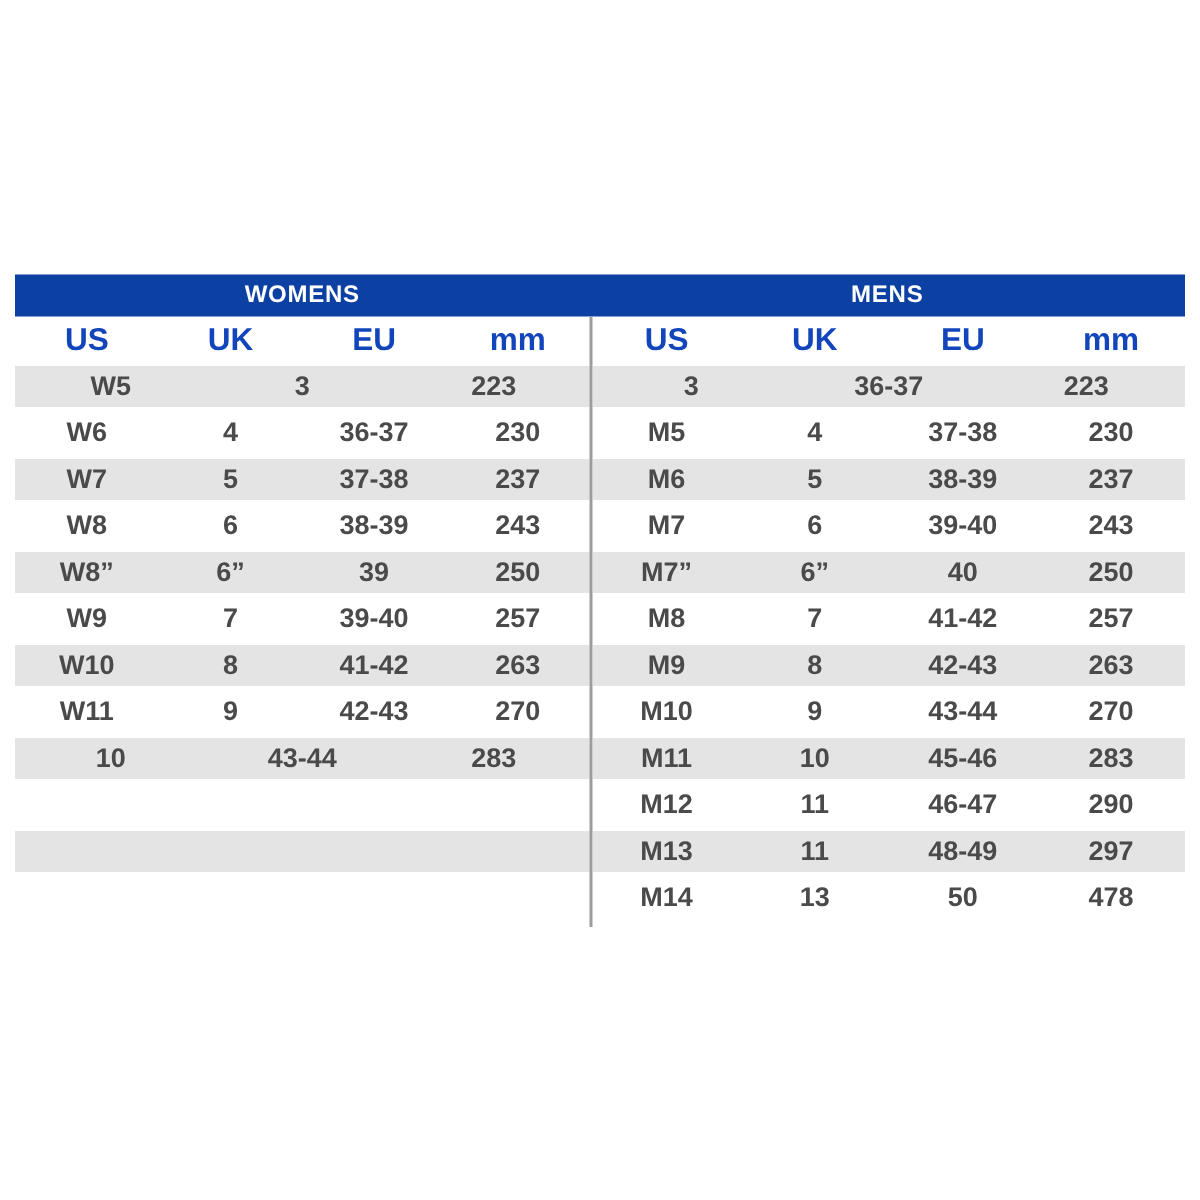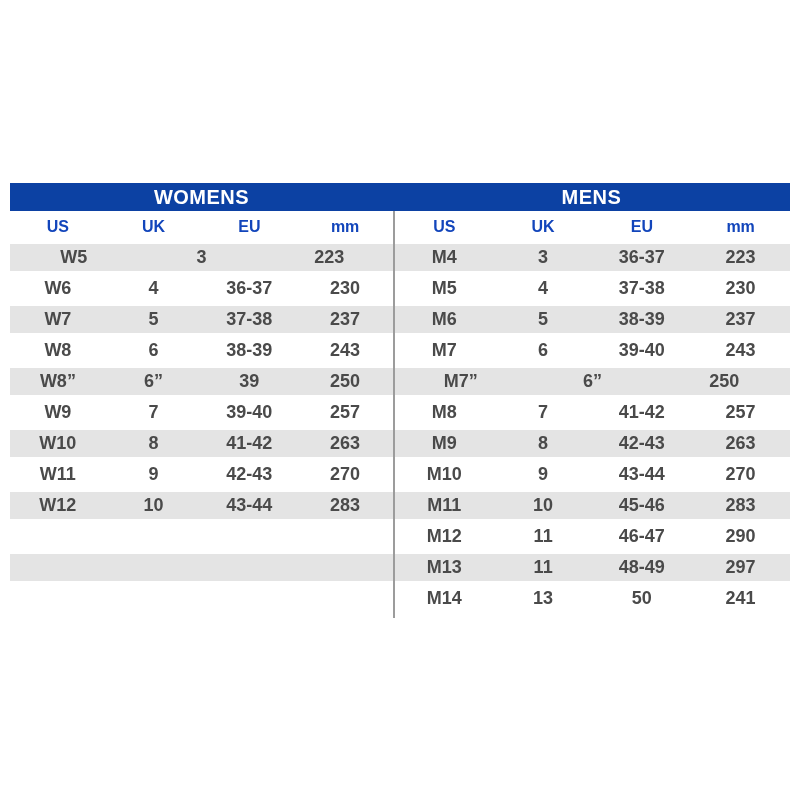--- a/index.html
+++ b/index.html
@@ -21,21 +21,21 @@
     display: flex;
     height: 28px;
     background: var(--header-bar, #0c41a3);
   }
   .title-bar .half {
     display: flex;
     align-items: center;
     justify-content: center;
     color: #ffffff;
     font-weight: bold;
-    font-size: 20px;
+    font-size: 16px;
     letter-spacing: 0.5px;
   }
   .title-bar .half.left  { width: 383px; }
   .title-bar .half.right { flex: 1; }
   .tables {
     display: flex;
     position: relative;
     align-items: flex-start;
   }
   .table-half.womens { width: 383px; }
@@ -51,21 +51,21 @@
   .col-header {
     display: flex;
     height: 31px;
     align-items: center;
   }
   .col-header .cell {
     flex: 1;
     text-align: center;
     color: var(--header-text, #1245bb);
     font-weight: bold;
-    font-size: 16px;
+    font-size: 21px;
   }
   .row {
     display: flex;
     height: 31px;
     box-sizing: border-box;
     padding: 2px 0;
   }
   .row.striped {
     background: var(--stripe, #e4e4e4);
     background-clip: content-box;
@@ -141,21 +141,20 @@
             <div class="cell">41-42</div>
             <div class="cell">263</div>
           </div>
           <div class="row">
             <div class="cell">W11</div>
             <div class="cell">9</div>
             <div class="cell">42-43</div>
             <div class="cell">270</div>
           </div>
           <div class="row striped">
-            <div class="cell">W12</div>
             <div class="cell">10</div>
             <div class="cell">43-44</div>
             <div class="cell">283</div>
           </div>
           <div class="row">
             <div class="cell"></div>
             <div class="cell"></div>
             <div class="cell"></div>
             <div class="cell"></div>
           </div>
@@ -172,21 +171,20 @@
 
     <div class="table-half mens">
       <div class="col-header">
         <div class="cell">US</div>
         <div class="cell">UK</div>
         <div class="cell">EU</div>
         <div class="cell">mm</div>
       </div>
       <div class="rows">
           <div class="row striped">
-            <div class="cell">M4</div>
             <div class="cell">3</div>
             <div class="cell">36-37</div>
             <div class="cell">223</div>
           </div>
           <div class="row">
             <div class="cell">M5</div>
             <div class="cell">4</div>
             <div class="cell">37-38</div>
             <div class="cell">230</div>
           </div>
@@ -198,20 +196,21 @@
           </div>
           <div class="row">
             <div class="cell">M7</div>
             <div class="cell">6</div>
             <div class="cell">39-40</div>
             <div class="cell">243</div>
           </div>
           <div class="row striped">
             <div class="cell">M7”</div>
             <div class="cell">6”</div>
+            <div class="cell">40</div>
             <div class="cell">250</div>
           </div>
           <div class="row">
             <div class="cell">M8</div>
             <div class="cell">7</div>
             <div class="cell">41-42</div>
             <div class="cell">257</div>
           </div>
           <div class="row striped">
             <div class="cell">M9</div>
@@ -240,19 +239,19 @@
           <div class="row striped">
             <div class="cell">M13</div>
             <div class="cell">11</div>
             <div class="cell">48-49</div>
             <div class="cell">297</div>
           </div>
           <div class="row">
             <div class="cell">M14</div>
             <div class="cell">13</div>
             <div class="cell">50</div>
-            <div class="cell">241</div>
+            <div class="cell">478</div>
           </div>
         </div>
     </div>
 
   </div>
 </div>
 
 </body></html>

